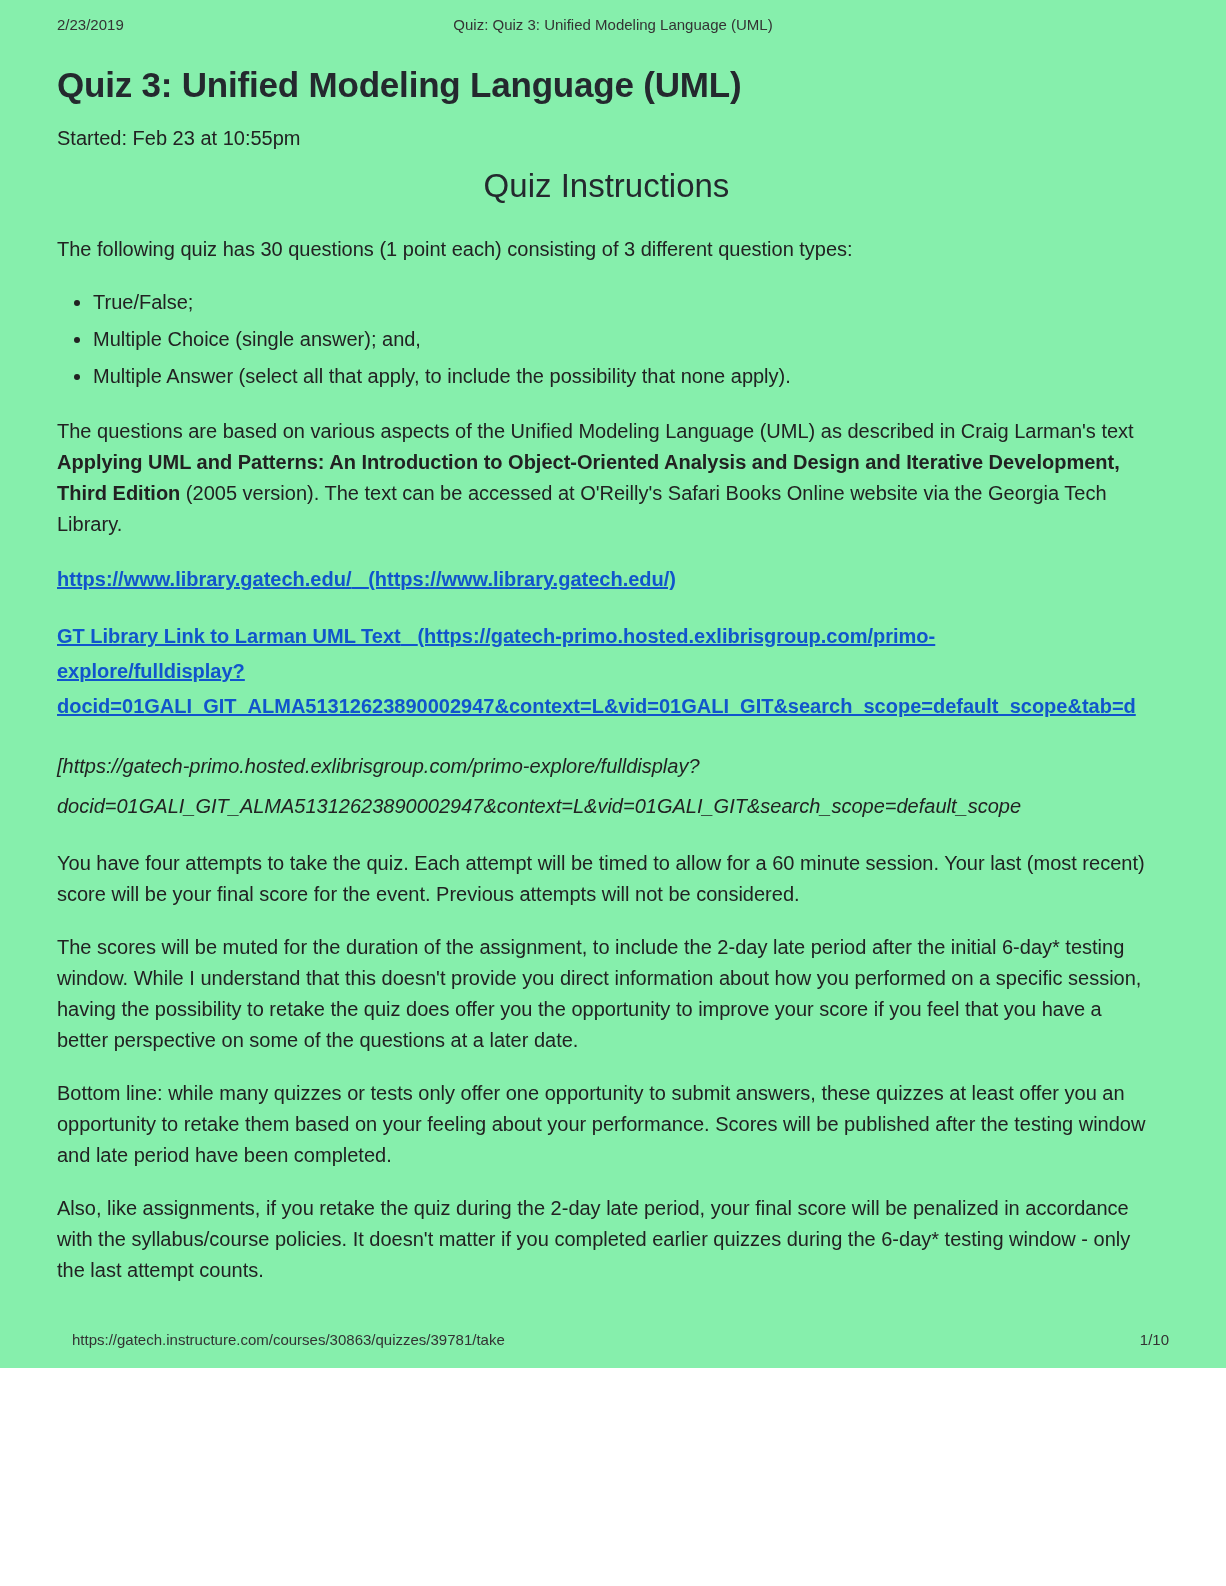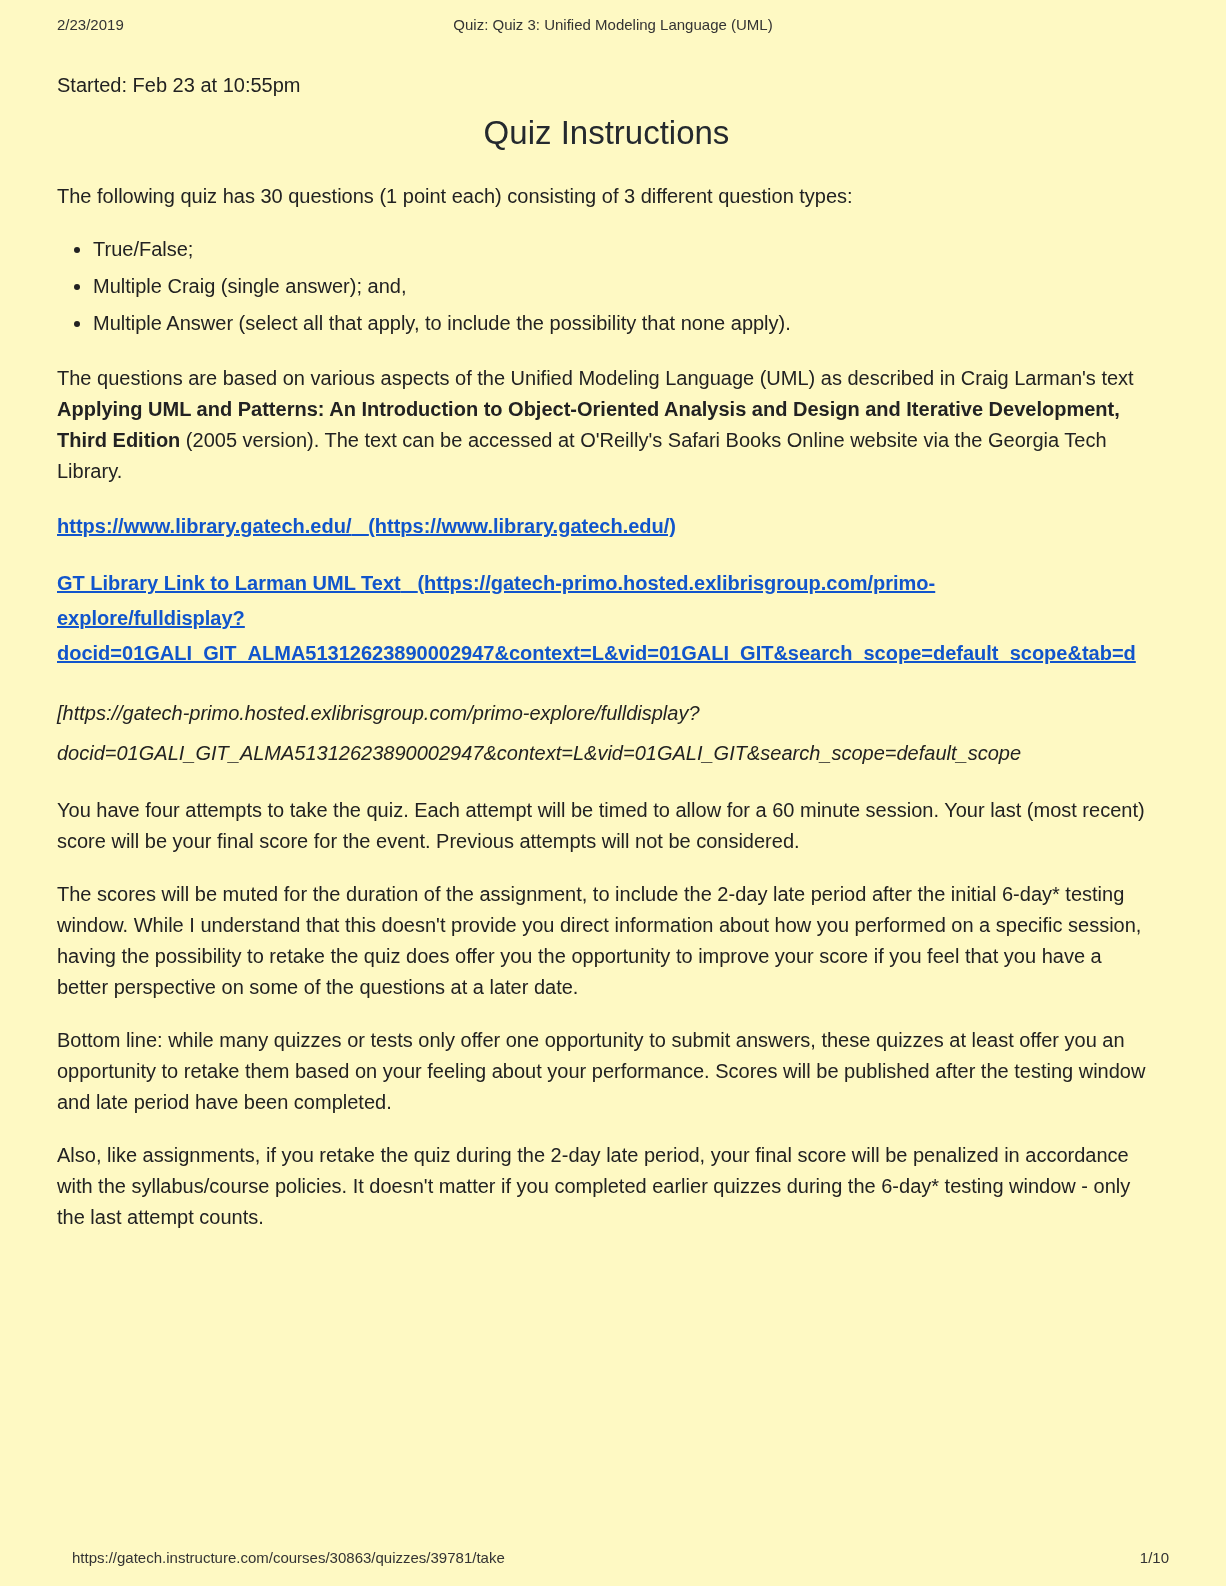--- a/index.html
+++ b/index.html
@@ -2,22 +2,22 @@
 <html style="--link: #1155CC; --text: #222222; --heading: #24292E;"><head>
 <meta charset="utf-8">
 <style>
   * { box-sizing: border-box; }
   html, body { margin: 0; padding: 0; }
   body {
     width: 1226px; height: 1586px; background: #ffffff;
     font-family: "Liberation Sans", "DejaVu Sans", sans-serif;
   }
   .page {
-    position: relative; width: 1226px; height: 1586px;
-    overflow: hidden; background: #fef9c3; color: var(--text, #222222);
+    position: relative; width: 1226px; height: 1368px;
+    overflow: hidden; background: #86efac; color: var(--text, #222222);
   }
   .print-header {
     position: absolute; top: 16px; left: 0; right: 0; height: 22px;
     font-size: 15px; color: #333333;
   }
   .ph-date { position: absolute; left: 57px; top: 0; }
   .ph-title { position: absolute; left: 0; right: 0; top: 0; text-align: center; }
   .content { padding: 62px 70px 0 57px; }
   h1.quiz-title {
     font-size: 35px; line-height: 46px; font-weight: 700;
@@ -48,30 +48,31 @@
 
 <div class="page">
 
   <header class="print-header">
     <span class="ph-date">2/23/2019</span>
     <span class="ph-title">Quiz: Quiz 3: Unified Modeling Language (UML)</span>
   </header>
 
   <main class="content">
 
+    <h1 class="quiz-title">Quiz 3: Unified Modeling Language (UML)</h1>
 
     <p class="started">Started: Feb 23 at 10:55pm</p>
 
     <h2 class="instructions-heading">Quiz Instructions</h2>
 
     <p class="para">The following quiz has 30 questions (1 point each) consisting of 3 different question types:</p>
 
     <ul class="qtypes">
       <li class="para">True/False;</li>
-      <li class="para">Multiple Craig (single answer); and,</li>
+      <li class="para">Multiple Choice (single answer); and,</li>
       <li class="para">Multiple Answer (select all that apply, to include the possibility that none apply).</li>
     </ul>
 
     <p class="para"><span>The questions are based on various aspects of the Unified Modeling Language (UML) as described in Craig Larman's text </span><strong>Applying UML and Patterns: An Introduction to Object-Oriented Analysis and Design and Iterative Development, Third Edition</strong><span> (2005 version).  The text can be accessed at O'Reilly's Safari Books Online website via the Georgia Tech Library.</span></p>
 
     <p class="para link-para"><a class="link">https://www.library.gatech.edu/</a><span class="ugap">&nbsp;&nbsp;&nbsp;</span><a class="link">(https://www.library.gatech.edu/)</a></p>
 
     <p class="para link-para"><a class="link">GT Library Link to Larman UML Text</a><span class="ugap">&nbsp;&nbsp;&nbsp;</span><a class="link">(https://gatech-primo.hosted.exlibrisgroup.com/primo-</a><a class="link block">explore/fulldisplay?</a><a class="link block nowrap">docid=01GALI_GIT_ALMA51312623890002947&amp;context=L&amp;vid=01GALI_GIT&amp;search_scope=default_scope&amp;tab=d</a></p>
 
     <p class="para plain-url">

